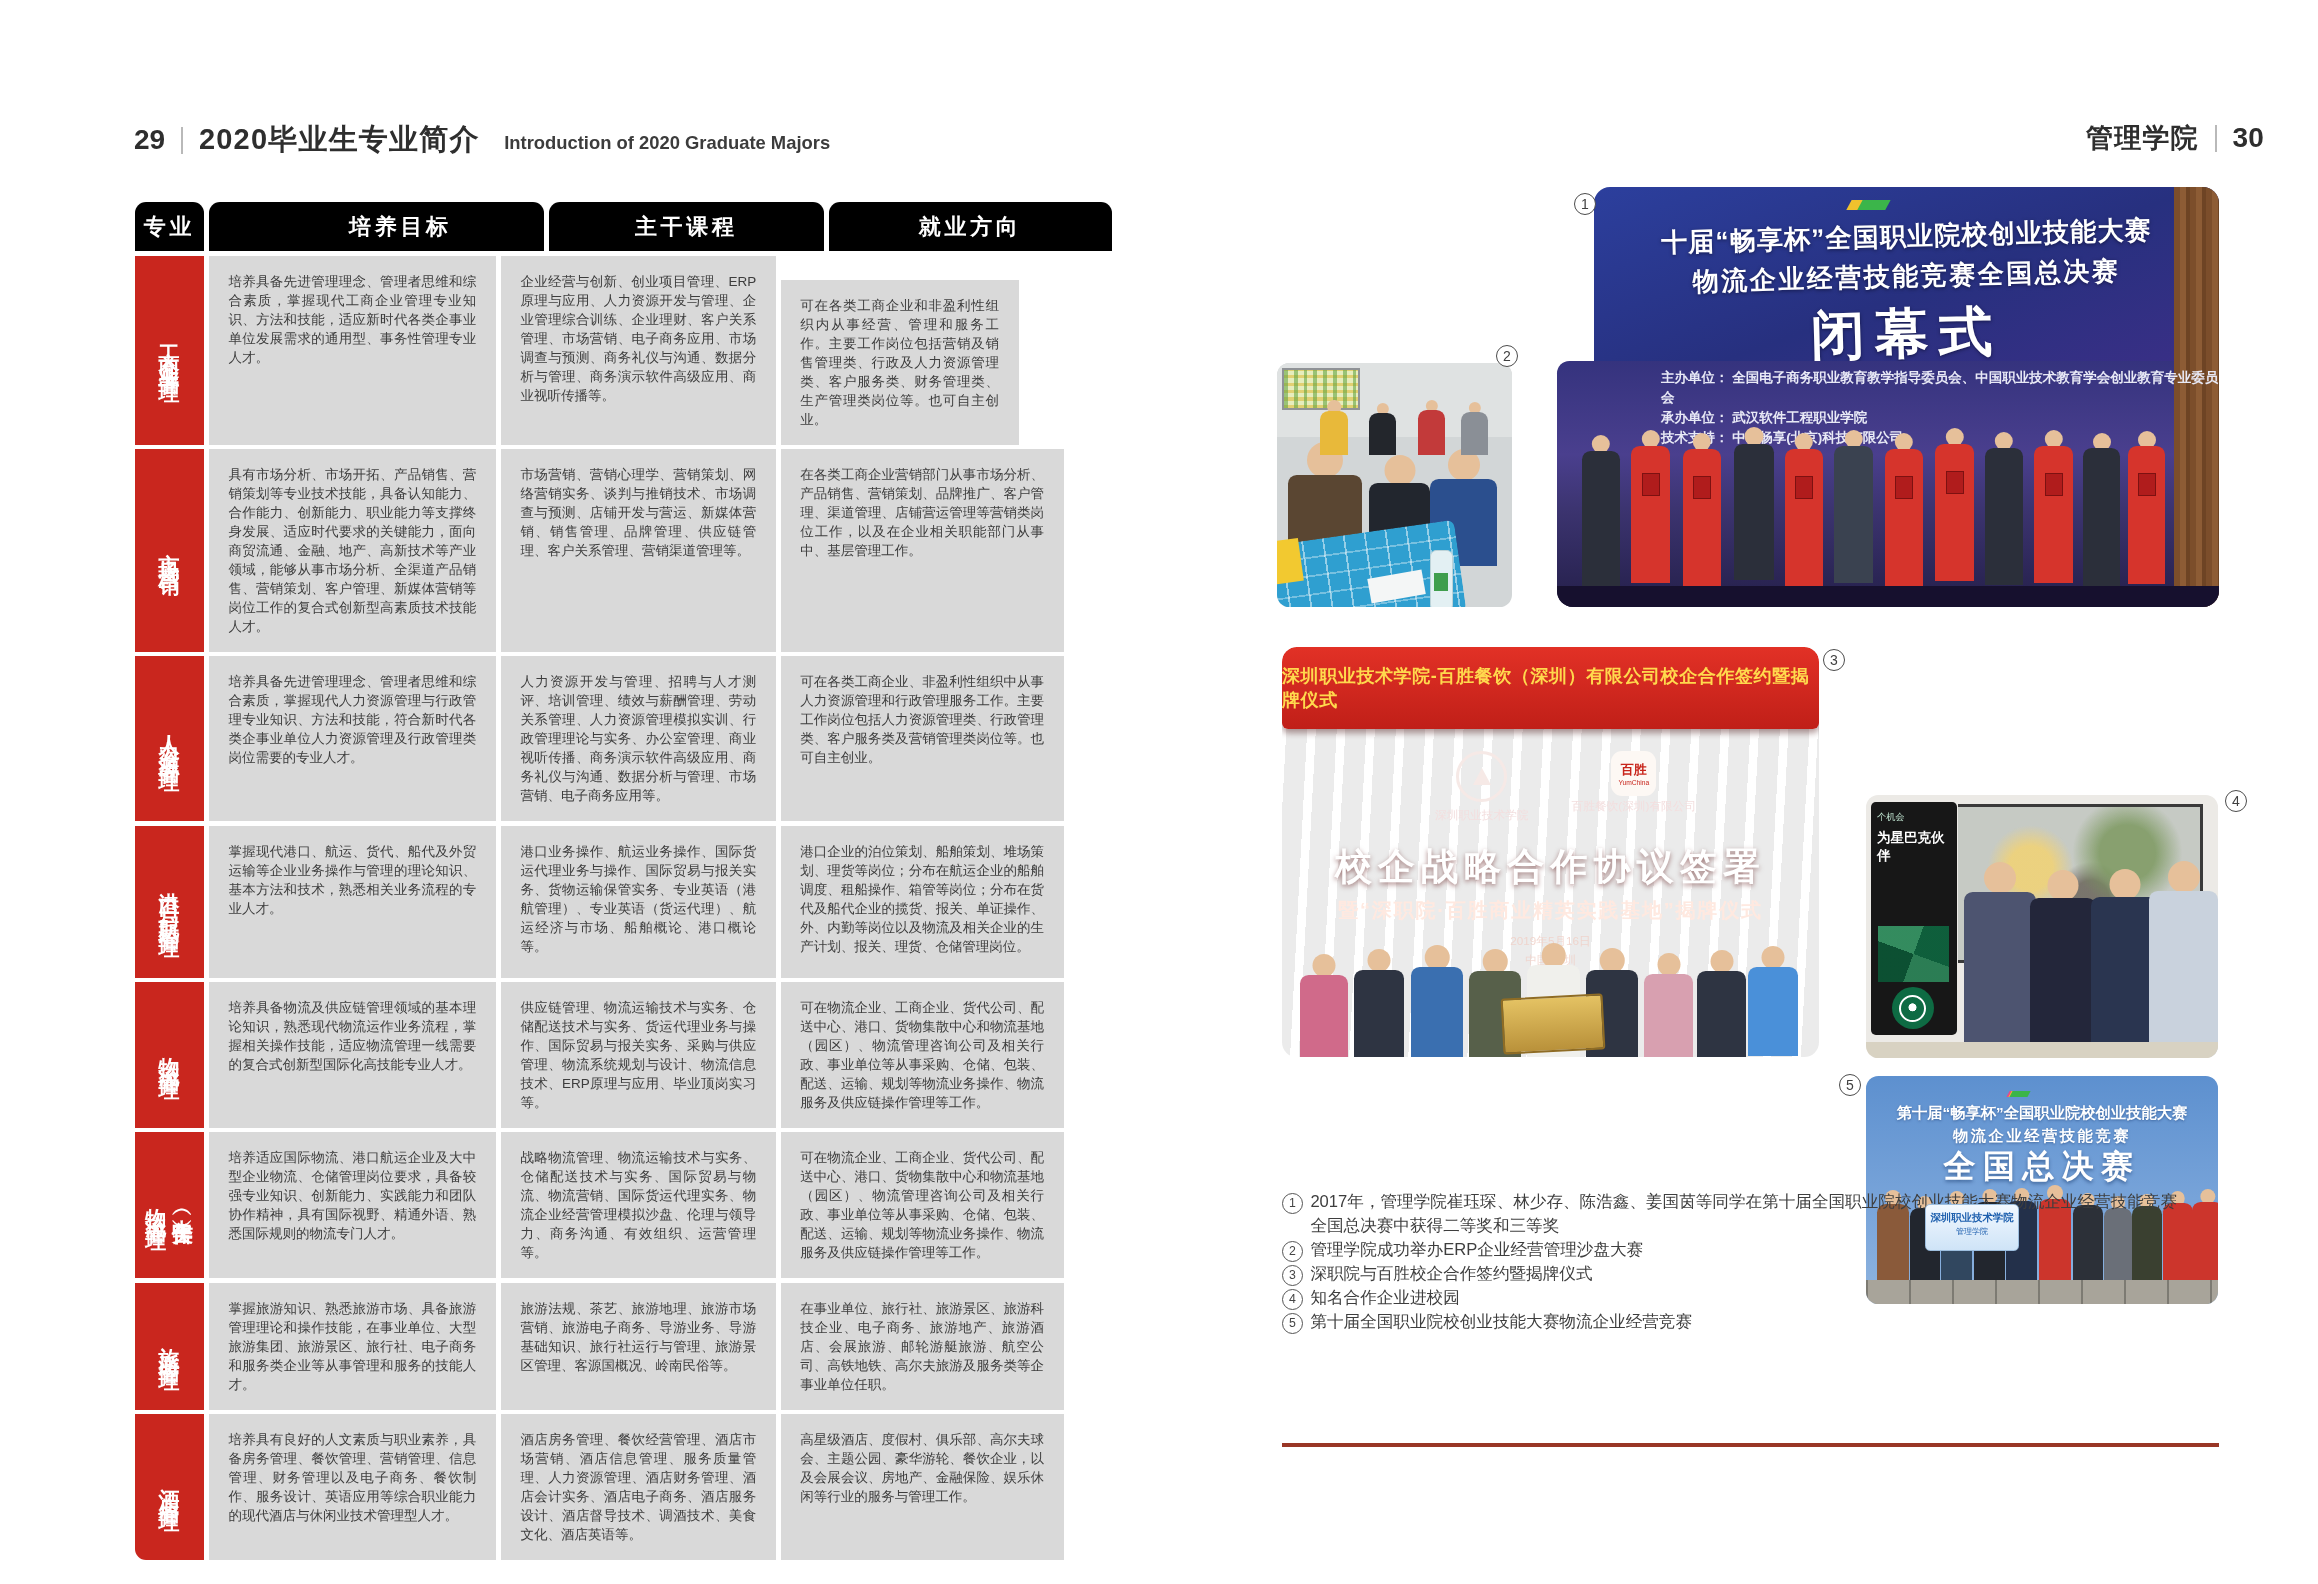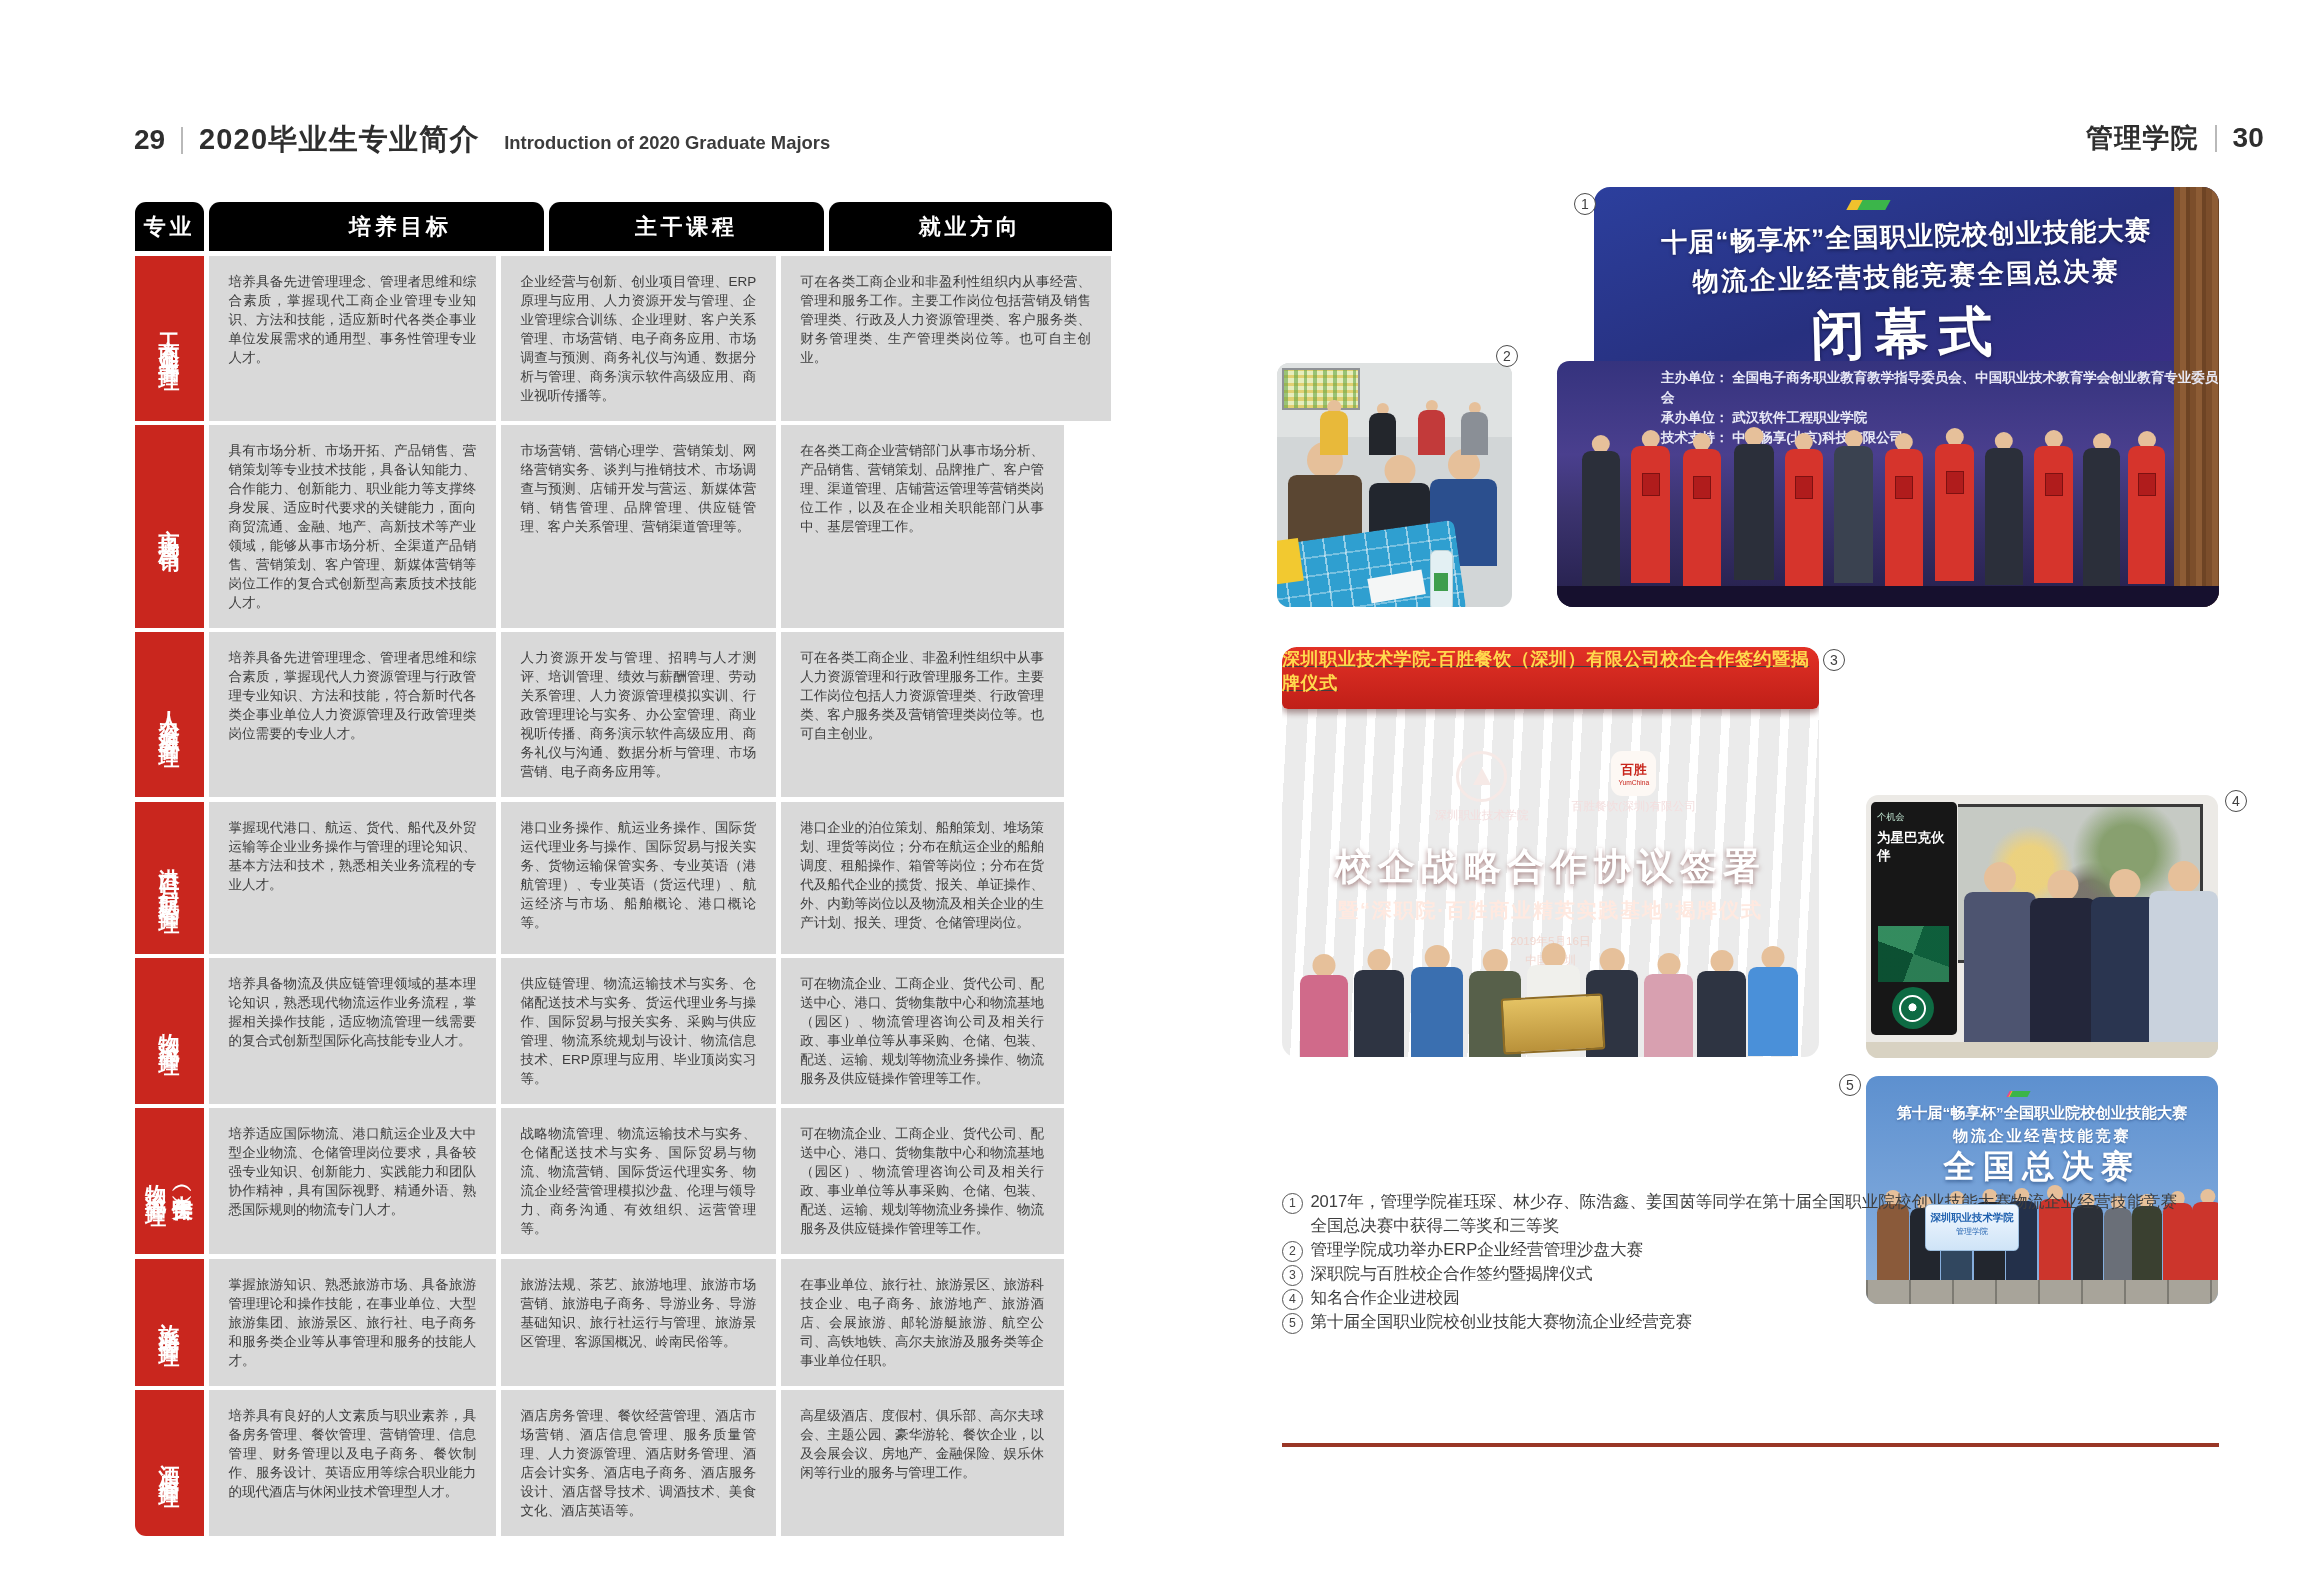--- a/index.html
+++ b/index.html
@@ -71,21 +71,21 @@
       </div>
       <div class="trow">
         <div class="name-cell" style="width: 69px; min-height: 155px; flex: 0 0 auto;">
           <span class="vtext">工商企业管理</span>
         </div>
         <div class="gap"></div>
         <div class="body-cell" style="width: 287px; min-height: 155px; flex: 0 0 auto;">培养具备先进管理理念、管理者思维和综合素质，掌握现代工商企业管理专业知识、方法和技能，适应新时代各类企事业单位发展需求的通用型、事务性管理专业人才。</div>
         <div class="gap"></div>
         <div class="body-cell" style="width: 275px; min-height: 155px; flex: 0 0 auto;">企业经营与创新、创业项目管理、ERP原理与应用、人力资源开发与管理、企业管理综合训练、企业理财、客户关系管理、市场营销、电子商务应用、市场调查与预测、商务礼仪与沟通、数据分析与管理、商务演示软件高级应用、商业视听传播等。</div>
         <div class="gap"></div>
-        <div class="body-cell" style="width: 330px; min-height: 155px; flex: 0 0 auto;">可在各类工商企业和非盈利性组织内从事经营、管理和服务工作。主要工作岗位包括营销及销售管理类、行政及人力资源管理类、客户服务类、财务管理类、生产管理类岗位等。也可自主创业。</div>
+        <div class="body-cell" style="width: 238px; min-height: 155px; flex: 0 0 auto; margin-top: 24px;">可在各类工商企业和非盈利性组织内从事经营、管理和服务工作。主要工作岗位包括营销及销售管理类、行政及人力资源管理类、客户服务类、财务管理类、生产管理类岗位等。也可自主创业。</div>
       </div>
       <div class="trow">
         <div class="name-cell" style="width: 69px; min-height: 183px; flex: 0 0 auto;">
           <span class="vtext">市场营销</span>
         </div>
         <div class="gap"></div>
         <div class="body-cell" style="width: 287px; min-height: 183px; flex: 0 0 auto;">具有市场分析、市场开拓、产品销售、营销策划等专业技术技能，具备认知能力、合作能力、创新能力、职业能力等支撑终身发展、适应时代要求的关键能力，面向商贸流通、金融、地产、高新技术等产业领域，能够从事市场分析、全渠道产品销售、营销策划、客户管理、新媒体营销等岗位工作的复合式创新型高素质技术技能人才。</div>
         <div class="gap"></div>
         <div class="body-cell" style="width: 275px; min-height: 183px; flex: 0 0 auto;">市场营销、营销心理学、营销策划、网络营销实务、谈判与推销技术、市场调查与预测、店铺开发与营运、新媒体营销、销售管理、品牌管理、供应链管理、客户关系管理、营销渠道管理等。</div>
         <div class="gap"></div>
@@ -287,22 +287,22 @@
     <div style="position:absolute;left:157px;bottom:16px;width:13.5px;height:18.4px;background:#3f9e4d;"></div>
     <div style="position:absolute;left:92px;bottom:8.6px;width:55px;height:24.5px;background:#f4f6f6;transform:rotate(-10deg);"></div>
   </div>
 
   <div class="badge" style="left:1823px;top:649px;">
       <span>3</span>
     </div>
   <div class="photo" style="left:1282px;top:647px;width:537px;height:410px;border-radius:14.7px;
        background:linear-gradient(180deg,#c32424 0%,#a81c1c 55%,#8e1414 100%);
        background-image:repeating-linear-gradient(93deg,rgba(255,255,255,.10) 0 8.6px,rgba(0,0,0,.08) 8.6px 29.5px);">
-    <div style="position:absolute;left:0;top:0;right:0;height:62px;background:linear-gradient(180deg,#e23126,#c01f18);
-         display:flex;align-items:flex-start;justify-content:center;border-radius:14.7px 14.7px 6.1px 6.1px;box-shadow:0 3.7px 6.1px rgba(60,0,0,.4);text-decoration:underline;">
+    <div style="position:absolute;left:0;top:0;right:0;height:82px;background:linear-gradient(180deg,#e23126,#c01f18);
+         display:flex;align-items:center;justify-content:center;border-radius:14.7px 14.7px 6.1px 6.1px;box-shadow:0 3.7px 6.1px rgba(60,0,0,.4);">
       <span style="color:#ffd94d;font-size:18px;font-weight:bold;letter-spacing:0.6px;">深圳职业技术学院-百胜餐饮（深圳）有限公司校企合作签约暨揭牌仪式</span>
     </div>
     <div style="position:absolute;left:153px;top:104px;display:flex;gap:43px;">
       <div style="text-align:center;">
         <div style="width:45px;height:45px;margin:0 auto;border:3.1px solid #f6e9e6;border-radius:50%;display:flex;align-items:center;justify-content:center;">
           <div style="width:0;height:0;border-left:9.8px solid transparent;border-right:9.8px solid transparent;border-bottom:17px solid #f6e9e6;"></div>
         </div>
         <div style="color:#f3dede;font-size:11.7px;margin-top:6.1px;">深圳职业技术学院</div>
       </div>
       <div style="text-align:center;">

